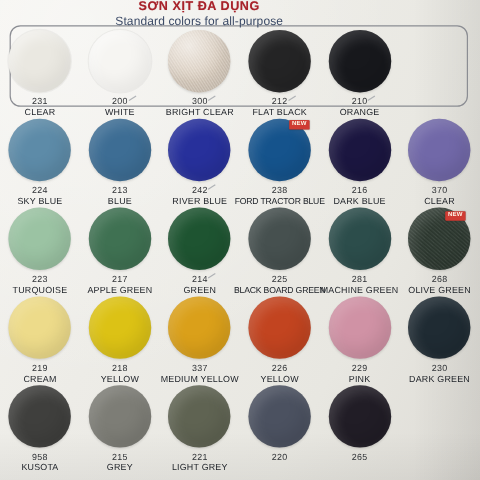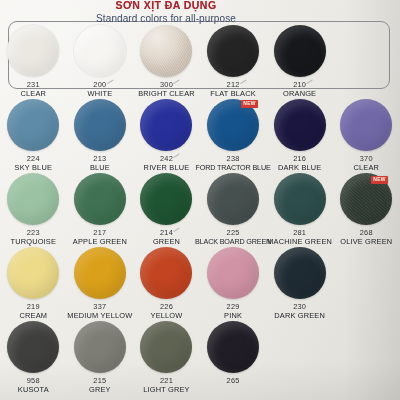--- a/index.html
+++ b/index.html
@@ -307,20 +307,25 @@
           <div class="name">OLIVE GREEN</div>
         </div>
       </div>
       <div class="row">
         <div class="cell">
           <div class="swatch" style="background: rgb(237, 219, 138);"></div>
           <div class="code">219</div>
           <div class="name">CREAM</div>
         </div>
         <div class="cell">
+          <div class="swatch" style="background: rgb(220, 194, 21);"></div>
+          <div class="code">218</div>
+          <div class="name">YELLOW</div>
+        </div>
+        <div class="cell">
           <div class="swatch" style="background: rgb(218, 160, 26);"></div>
           <div class="code">337</div>
           <div class="name">MEDIUM YELLOW</div>
         </div>
         <div class="cell">
           <div class="swatch" style="background: rgb(194, 68, 32);"></div>
           <div class="code">226</div>
           <div class="name">YELLOW</div>
         </div>
         <div class="cell">
@@ -342,20 +347,25 @@
         </div>
         <div class="cell">
           <div class="swatch" style="background: rgb(125, 125, 118);"></div>
           <div class="code">215</div>
           <div class="name">GREY</div>
         </div>
         <div class="cell">
           <div class="swatch" style="background: rgb(95, 99, 82);"></div>
           <div class="code">221</div>
           <div class="name">LIGHT GREY</div>
+        </div>
+        <div class="cell">
+          <div class="swatch" style="background: rgb(75, 81, 96);"></div>
+          <div class="code">220</div>
+          <div class="name"></div>
         </div>
         <div class="cell">
           <div class="swatch" style="background: rgb(33, 29, 38);"></div>
           <div class="code">265</div>
           <div class="name"></div>
         </div>
       </div>
     </div>
 
   <div class="badge-new" id="badge-ford">

